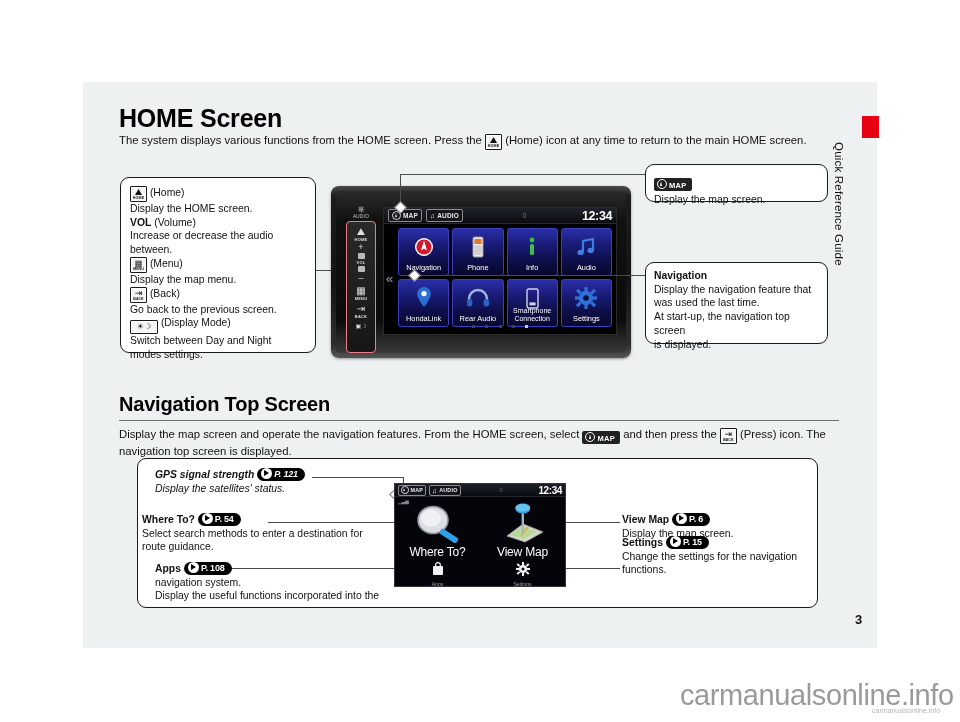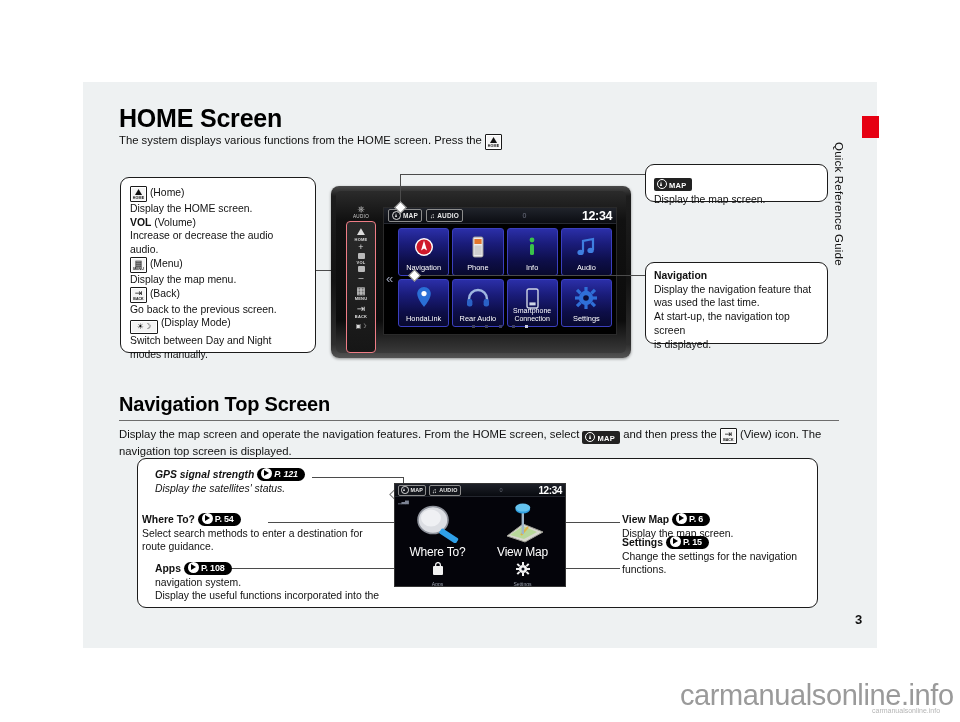--- a/index.html
+++ b/index.html
@@ -225,37 +225,38 @@
 <div class="side-label">Quick Reference Guide</div>
 
 <div class="h1" style="left:119px;top:104px;">HOME Screen</div>
 
 <div class="intro" style="left:119px;top:133px;width:720px;">
   <span>The system displays various functions from the HOME screen. Press the</span>
   <span class="key home">
     <span class="gl">⛰</span>
     <span class="kl">HOME</span>
   </span>
+  <span>(Home) icon at any time to return to the main HOME screen.</span>
 </div>
 
 <div class="callout" style="left:120px;top:177px;width:196px;height:176px;padding:8px 9px;">
   <div class="co-txt">
     <span class="key home">
       <span class="gl">⛰</span>
       <span class="kl">HOME</span>
     </span>
     <span>(Home)</span>
   </div>
   <div class="co-txt">Display the HOME screen.</div>
   <div class="co-txt">
     <span class="co-b">VOL</span>
     <span>(Volume)</span>
   </div>
   <div class="co-txt">Increase or decrease the audio</div>
-  <div class="co-txt">audio.</div>
+  <div class="co-txt">between.</div>
   <div class="co-txt">
     <span class="key menu">
       <span class="gl">▦</span>
       <span class="kl">MENU</span>
     </span>
     <span>(Menu)</span>
   </div>
   <div class="co-txt">Display the map menu.</div>
   <div class="co-txt">
     <span class="key back">
@@ -263,21 +264,21 @@
       <span class="kl">BACK</span>
     </span>
     <span>(Back)</span>
   </div>
   <div class="co-txt">Go back to the previous screen.</div>
   <div class="co-txt">
     <span class="key dmode">☀☽</span>
     <span>(Display Mode)</span>
   </div>
   <div class="co-txt">Switch between Day and Night</div>
-  <div class="co-txt">modes manually.</div>
+  <div class="co-txt">modes settings.</div>
 </div>
 
 <div class="lead h" style="left:316px;top:270px;width:19px;"></div>
 
 <div class="hu">
   <div class="hu-inner">
 
     <div class="hu-audioknob">
       <span class="pw">⎈</span>
       <span class="tx">AUDIO</span>
@@ -455,21 +456,21 @@
 <div class="intro" style="left:119px;top:427px;width:722px;">
   <span>Display the map screen and operate the navigation features. From the HOME screen, select</span>
   <span class="mappill">
     <span class="cir"></span><span>MAP</span>
   </span>
   <span>and then press the</span>
   <span class="key back">
     <span class="gl">⇥</span>
     <span class="kl">BACK</span>
   </span>
-  <span>(View) icon. The</span>
+  <span>(Press) icon. The</span>
   <span>navigation top screen is displayed.</span>
 </div>
 
 <div class="callout" style="left:137px;top:458px;width:681px;height:150px;"></div>
 
 <div style="position:absolute;left:155px;top:468px;width:245px;font-style:italic;">
   <div class="co-txt co-b">
     <span>GPS signal strength</span>
     <span class="pref"><span class="ar"></span><span>P. 121</span></span>
   </div>

